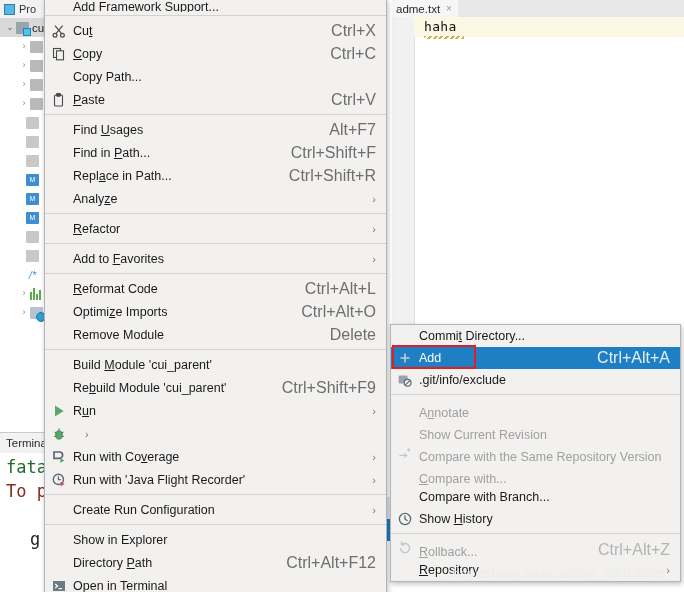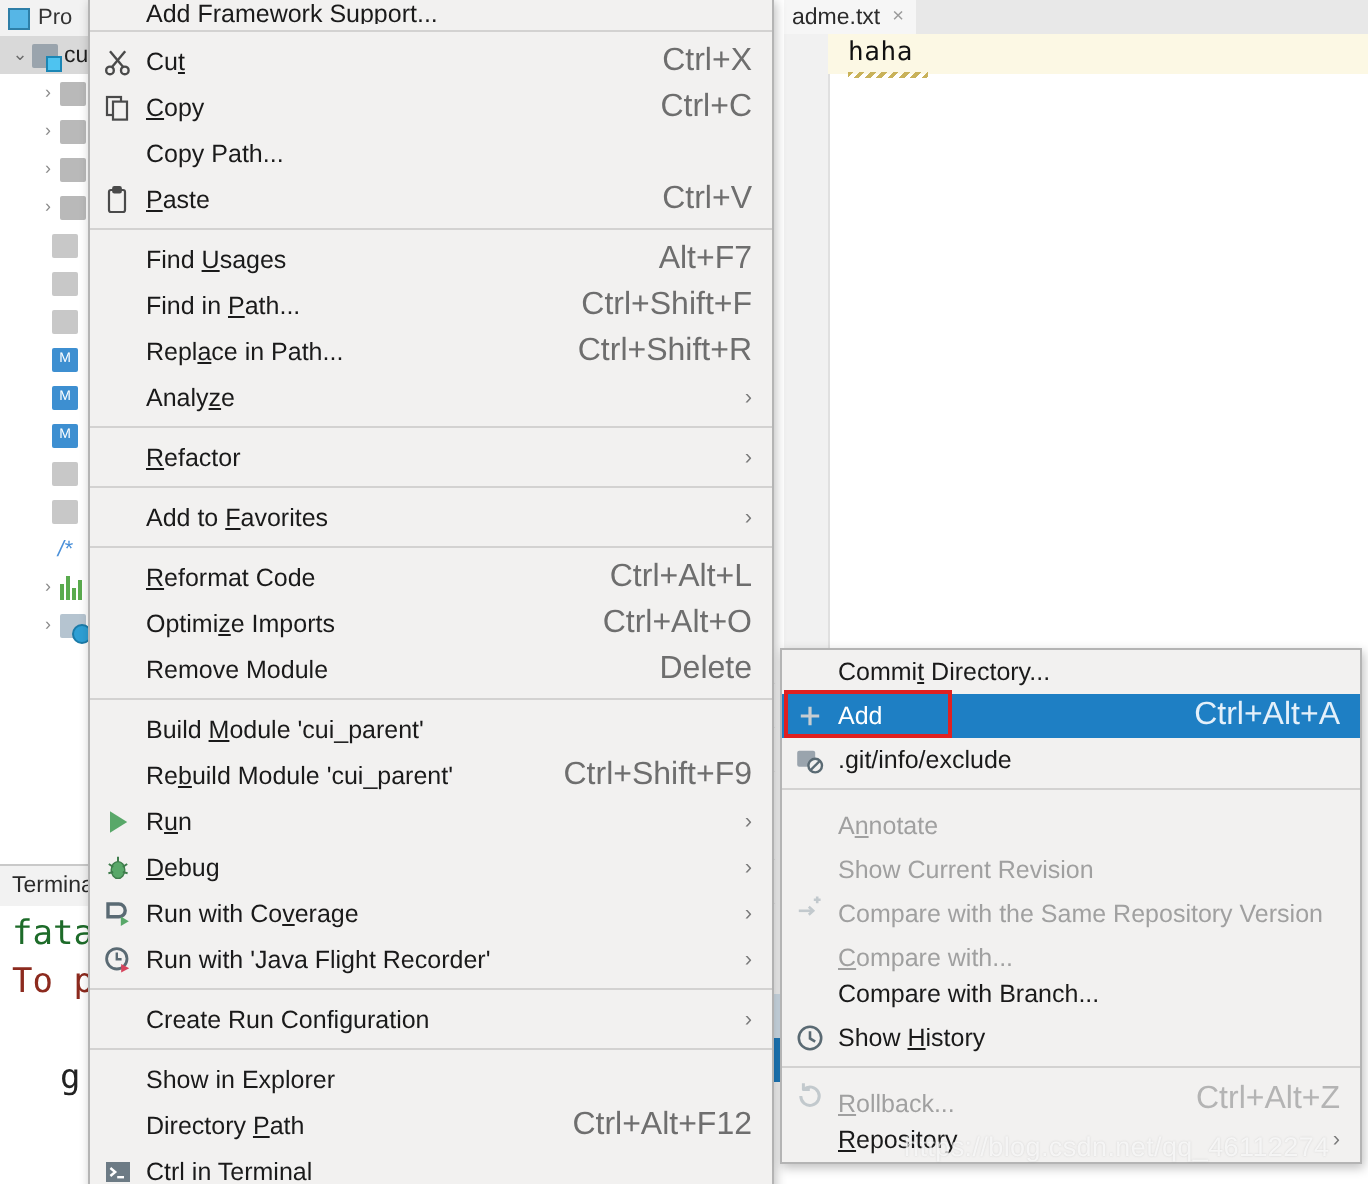--- a/index.html
+++ b/index.html
@@ -387,21 +387,20 @@
       <div class="mi" id="ctx-row-23">
         <span class="ico">
           <svg class="icn" xmlns="http://www.w3.org/2000/svg" viewBox="0 0 16 16">
             <g fill="#59a869" stroke="#3f7d4c" stroke-width=".7">
               <ellipse cx="8" cy="9" rx="3.4" ry="4.2"></ellipse>
               <path d="M8 2.4 v2.6" stroke-width="1"></path>
               <path d="M3.4 6 l2.2 1.4M12.6 6 l-2.2 1.4M3.2 10.6 l2.4-.6M12.8 10.6 l-2.4-.6" stroke-width="1"></path>
             </g>
           </svg>
         </span>
-        <span class="label"><u>D</u>ebug</span>
         <span class="arrow">›</span>
       </div>
       <div class="mi" id="ctx-row-24">
         <span class="ico">
           <svg class="icn" xmlns="http://www.w3.org/2000/svg" viewBox="0 0 16 16">
             <g>
               <path d="M3 3 h5.4 a3.2 3.2 0 0 1 0 6.4 H3 Z" fill="none" stroke="#5a6a73" stroke-width="1.7"></path>
               <path d="M9.4 9.2 L13.4 11.6 L9.4 14 Z" fill="#59a869"></path>
             </g>
           </svg>
@@ -438,21 +437,21 @@
       <div class="mi" id="ctx-row-31">
         <span class="ico">
           <svg class="icn" xmlns="http://www.w3.org/2000/svg" viewBox="0 0 16 16">
             <g>
               <rect x="2" y="3" width="12" height="10" fill="#6d7b85"></rect>
               <path d="M4.2 6 L6.6 8 L4.2 10" fill="none" stroke="#fff" stroke-width="1.2"></path>
               <path d="M7.6 10.6 h3.4" stroke="#fff" stroke-width="1.2"></path>
             </g>
           </svg>
         </span>
-        <span class="label">Ctrl in Terminal</span>
+        <span class="label">Open in Terminal</span>
       </div>
     </div>
 
   <div id="git-submenu">
       <div class="mi" id="git-row-0">
         <span class="label">Commi<u>t</u> Directory...</span>
       </div>
       <div class="mi hl" id="git-row-1">
         <span class="ico">
           <svg class="icn" xmlns="http://www.w3.org/2000/svg" viewBox="0 0 16 16">

